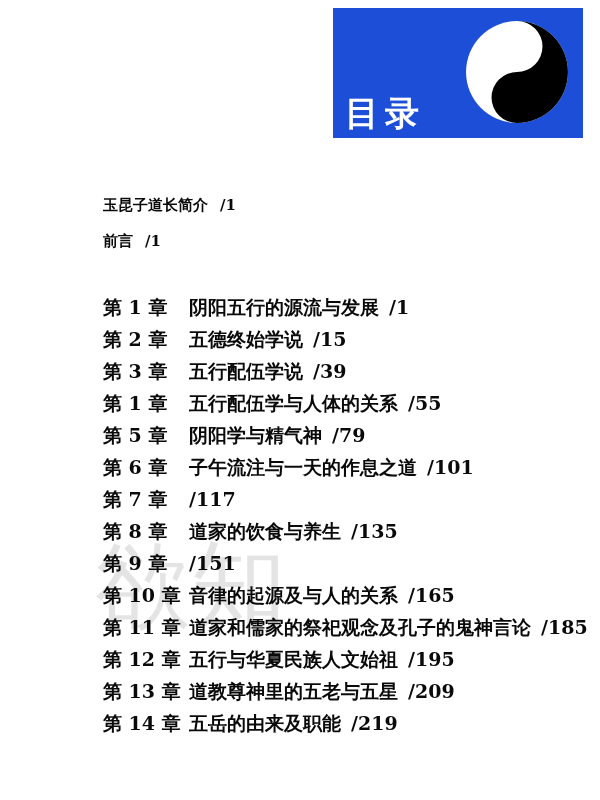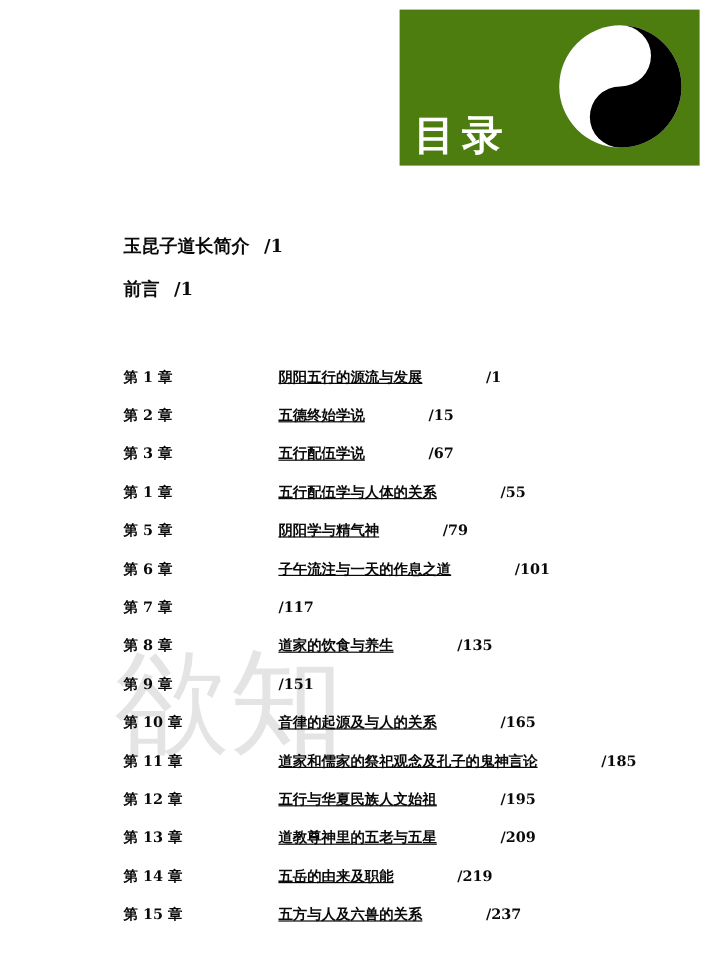--- a/index.html
+++ b/index.html
@@ -16,21 +16,21 @@
     overflow: hidden;
   }
 
   
   .header-banner {
     position: absolute;
     left: 333px;
     top: 8px;
     width: 250px;
     height: 130px;
-    background: #4d7c0f;
+    background: #1d4ed8;
   }
   .header-title {
     position: absolute;
     left: 12px;
     bottom: 8px;
     color: #ffffff;
     font-family: "DejaVu Serif", "Liberation Serif", serif;
     font-weight: bold;
     font-size: 34px;
     letter-spacing: 6px;
@@ -86,37 +86,35 @@
 
   
   .toc-list {
     position: absolute;
     left: 103px;
     top: 298px;
     width: 470px;
   }
   .toc-row {
     display: flex;
-    align-items: center;
-    font-family: "DejaVu Serif", "Liberation Serif", serif;
-    font-weight: bold;
-    font-size: 12px;
+    align-items: flex-start;
+    font-family: "DejaVu Serif", "Liberation Serif", serif;
+    font-weight: bold;
+    font-size: 19px;
     line-height: 1;
     height: 32px;
     white-space: nowrap;
-    gap: 43px;
   }
   .toc-chapter {
     width: 86px;
     flex: 0 0 86px;
     letter-spacing: 0px;
   }
   .toc-title {
     margin-right: 10px;
-    text-decoration: underline;
   }
   .toc-page {
     font-weight: bold;
   }
 </style>
 </head>
 <body>
 
 <div class="watermark">
   <span class="wm-char">欲知</span>
@@ -150,21 +148,21 @@
     <span class="toc-page">/1</span>
   </div>
   <div class="toc-row">
     <span class="toc-chapter">第 2 章</span>
     <span class="toc-title">五德终始学说</span>
     <span class="toc-page">/15</span>
   </div>
   <div class="toc-row">
     <span class="toc-chapter">第 3 章</span>
     <span class="toc-title">五行配伍学说</span>
-    <span class="toc-page">/67</span>
+    <span class="toc-page">/39</span>
   </div>
   <div class="toc-row">
     <span class="toc-chapter">第 1 章</span>
     <span class="toc-title">五行配伍学与人体的关系</span>
     <span class="toc-page">/55</span>
   </div>
   <div class="toc-row">
     <span class="toc-chapter">第 5 章</span>
     <span class="toc-title">阴阳学与精气神</span>
     <span class="toc-page">/79</span>
@@ -205,18 +203,13 @@
   <div class="toc-row">
     <span class="toc-chapter">第 13 章</span>
     <span class="toc-title">道教尊神里的五老与五星</span>
     <span class="toc-page">/209</span>
   </div>
   <div class="toc-row">
     <span class="toc-chapter">第 14 章</span>
     <span class="toc-title">五岳的由来及职能</span>
     <span class="toc-page">/219</span>
   </div>
-  <div class="toc-row">
-    <span class="toc-chapter">第 15 章</span>
-    <span class="toc-title">五方与人及六兽的关系</span>
-    <span class="toc-page">/237</span>
-  </div>
 </div>
 
 </body></html>

